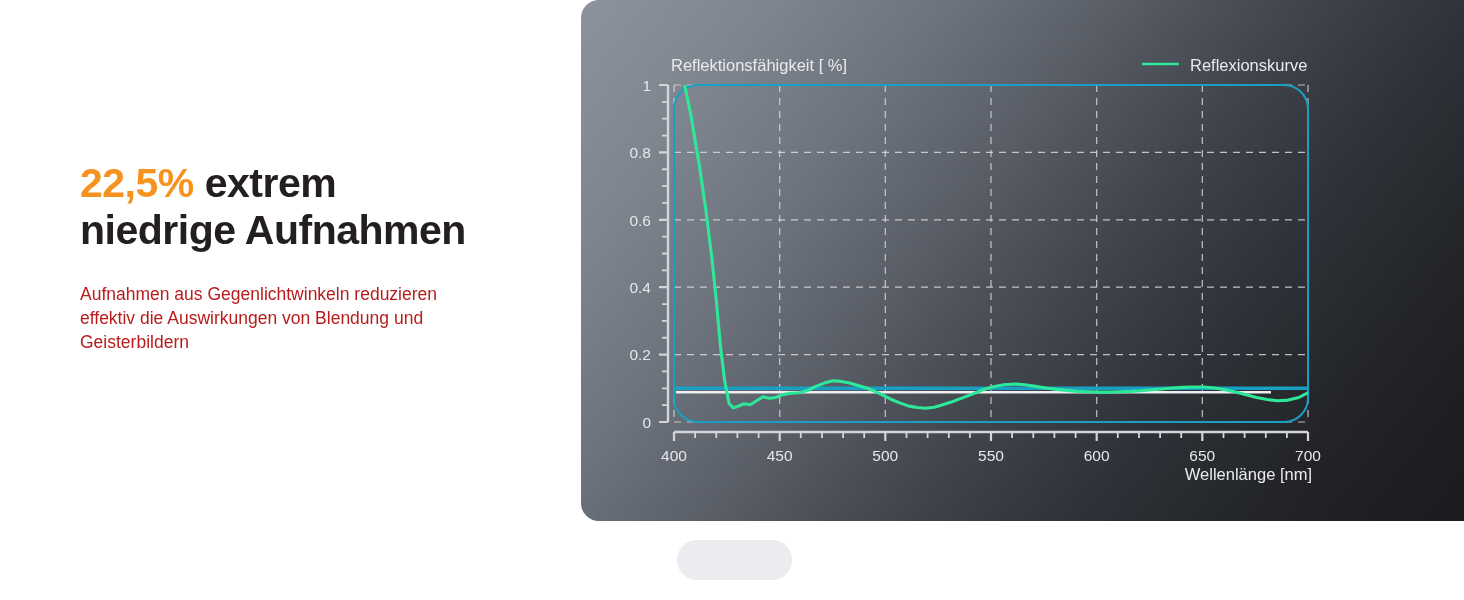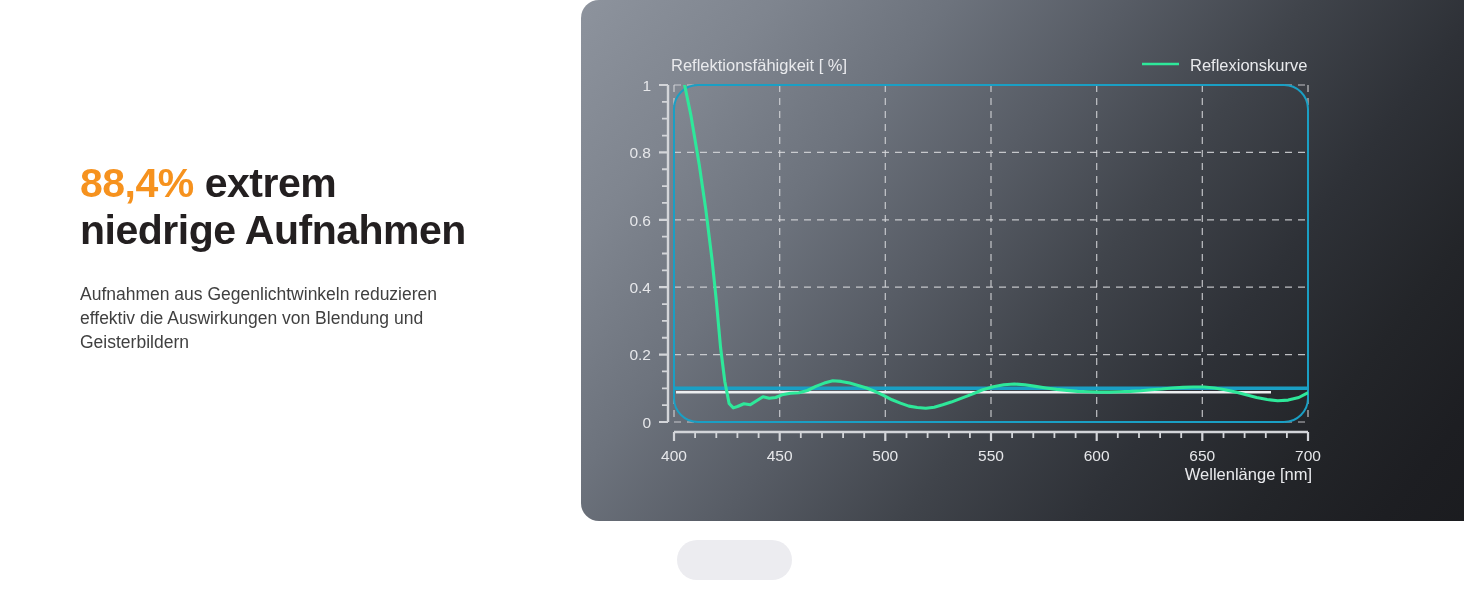--- a/index.html
+++ b/index.html
@@ -27,21 +27,21 @@
     line-height: 47px;
     font-weight: bold;
     color: #231f20;
     letter-spacing: -0.5px;
     margin: 0 0 28px 0;
   }
   .headline .accent { color: #f6921e; }
   .subcopy {
     font-size: 17.5px;
     line-height: 24px;
-    color: #404040;
+    color: #b91c1c;
     margin: 0;
     max-width: 400px;
   }
 
   
   .chart-card {
     position: absolute;
     left: 581px; top: 0px;
     width: 964px; height: 521px;
     border-radius: 18px;
@@ -70,21 +70,21 @@
     background: #ececf0;
   }
 </style>
 </head>
 <body>
 
 <div class="page">
 
   <div class="left-panel">
     <h1 class="headline">
-      <span class="accent">88,4%</span><span>&nbsp;</span><span>extrem</span><br>
+      <span class="accent">22,5%</span><span>&nbsp;</span><span>extrem</span><br>
       <span>niedrige Aufnahmen</span>
     </h1>
     <p class="subcopy">Aufnahmen aus Gegenlichtwinkeln reduzieren effektiv die Auswirkungen von Blendung und Geisterbildern</p>
   </div>
 
   <div class="chart-card">
     <svg class="chart-svg" viewBox="0 0 799 521">
       <defs>
         <clipPath id="plotclip">
           <rect x="93" y="85" width="634" height="337"></rect>

